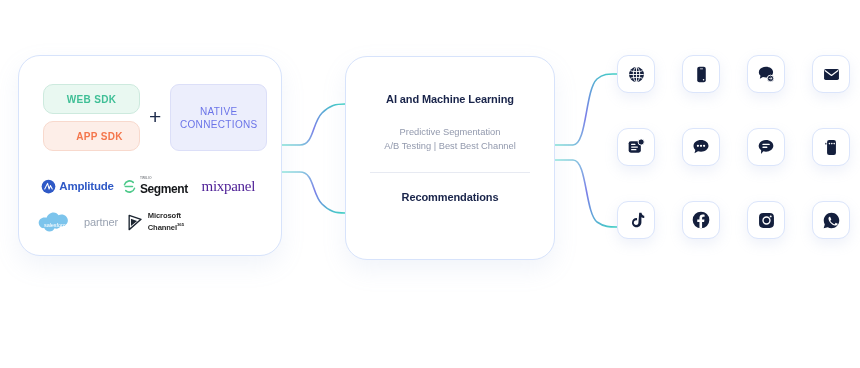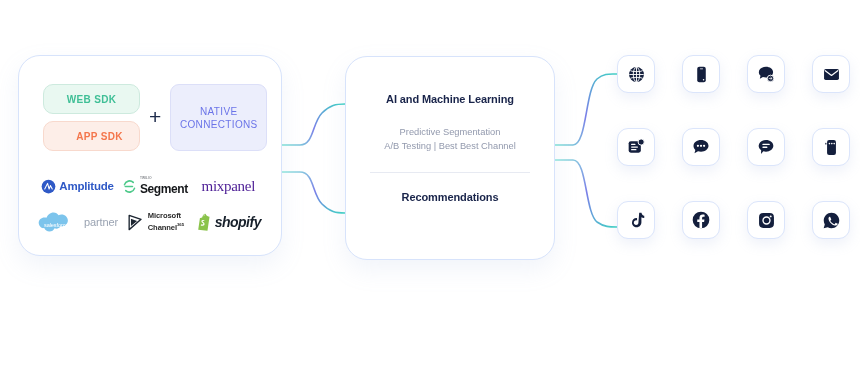--- a/index.html
+++ b/index.html
@@ -328,28 +328,20 @@
         <svg width="19" height="19" viewBox="0 0 24 24">
           <path d="M4 3 L19 8 L4 21 Z" fill="none" stroke="#1b2430" stroke-width="1.7" stroke-linejoin="round"></path>
           <path d="M6.2 7.2 L14 10 L6.2 16.5 Z" fill="#1b2430"></path>
         </svg>
         <span class="lg-ms-text" style="display:inline-block;text-align:left;font-weight:bold;">
           <span>Microsoft</span><br>
           <span>Channel</span><span class="lg-ms-sup">365</span>
         </span>
       </div>
 
-      <div class="logo-cell">
-        <svg width="16" height="18" viewBox="0 0 24 28">
-          <path d="M14.5 1.6c-.4-.3-1-.4-1.6-.2-1.9.6-3.2 3-3.8 5.6L6.4 7.8C5.6 8 5.6 8.1 5.5 8.8L3 26.2l14.4 1.5L20.6 6c-2-.4-5-1.1-6.1-4.4z" fill="#8ac34b"></path>
-          <path d="M13.3 4.3c-.8.3-1.7.6-2.6.9.5-1.9 1.4-3.1 2.3-3.5.3.7.4 1.7.3 2.6z" fill="#ffffff" opacity="0.45"></path>
-          <path d="M12.6 11.2c-.8-.4-1.7-.6-2.5-.4-1.6.3-2.3 1.4-2.1 2.6.3 1.9 2.8 2.3 3 3.5.1.6-.4 1-1.1 1.1-.9.2-1.9-.2-2.5-.6l-.4 2c.6.4 1.7.7 2.9.5 2-.3 3.2-1.6 2.9-3.3-.3-1.9-2.8-2.3-3-3.3-.1-.5.3-.9 1-1 .8-.2 1.6.1 1.6.1z" fill="#ffffff"></path>
-        </svg>
-        <span class="lg-shopify-text">shopify</span>
-      </div>
     </div>
   </div>
 
   <div class="card" id="center-card">
     <div class="cc-title">AI and Machine Learning</div>
     <div class="cc-sub">
       <div>Predictive Segmentation</div>
       <div>A/B Testing | Best Best Channel</div>
     </div>
 

